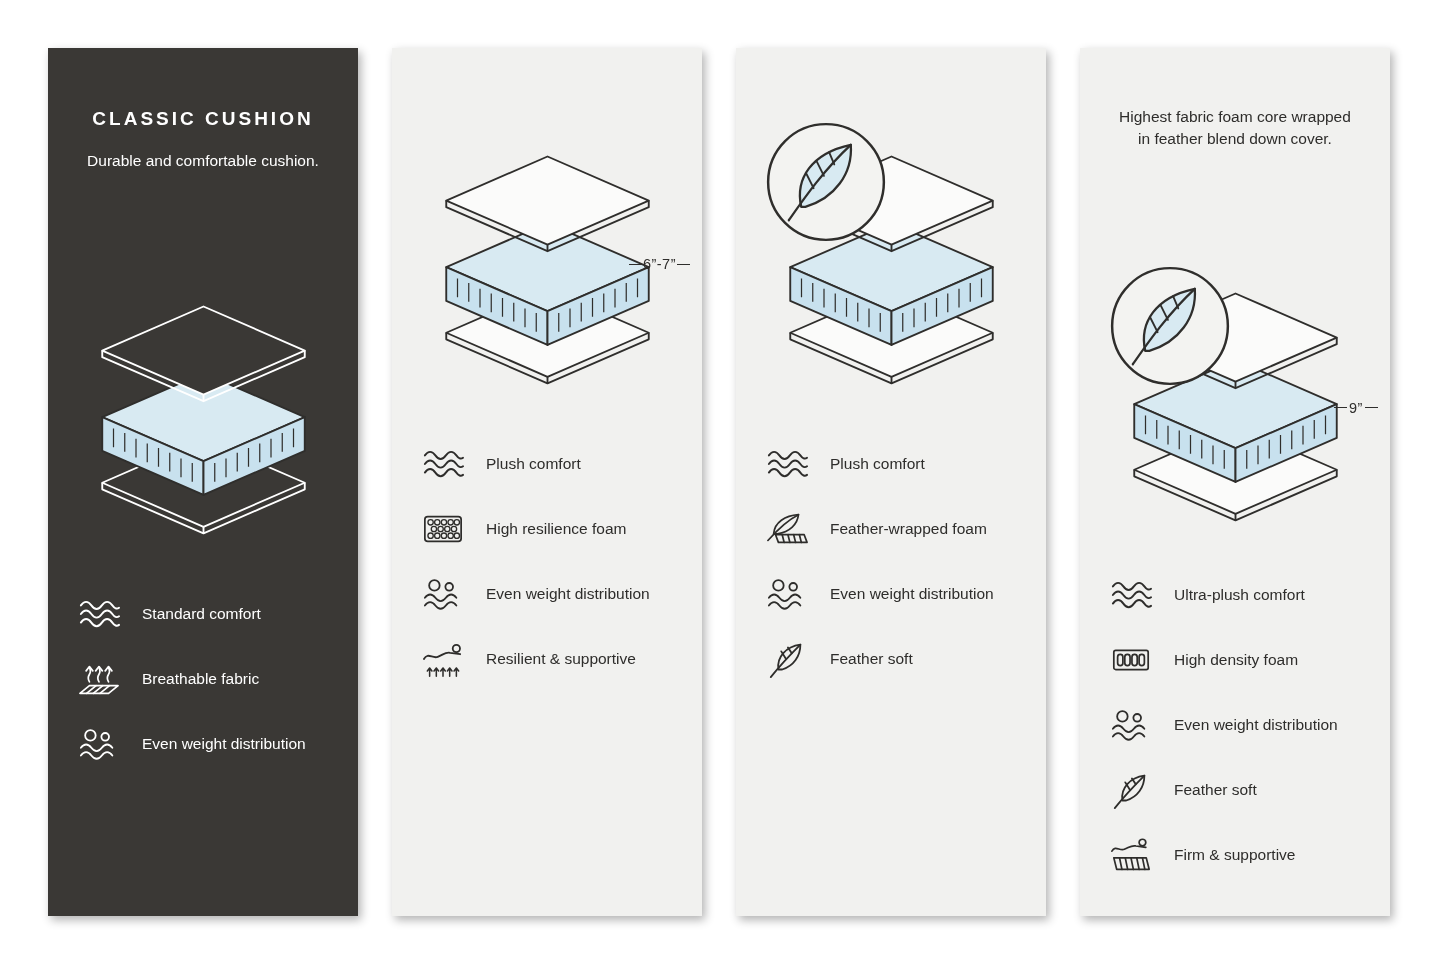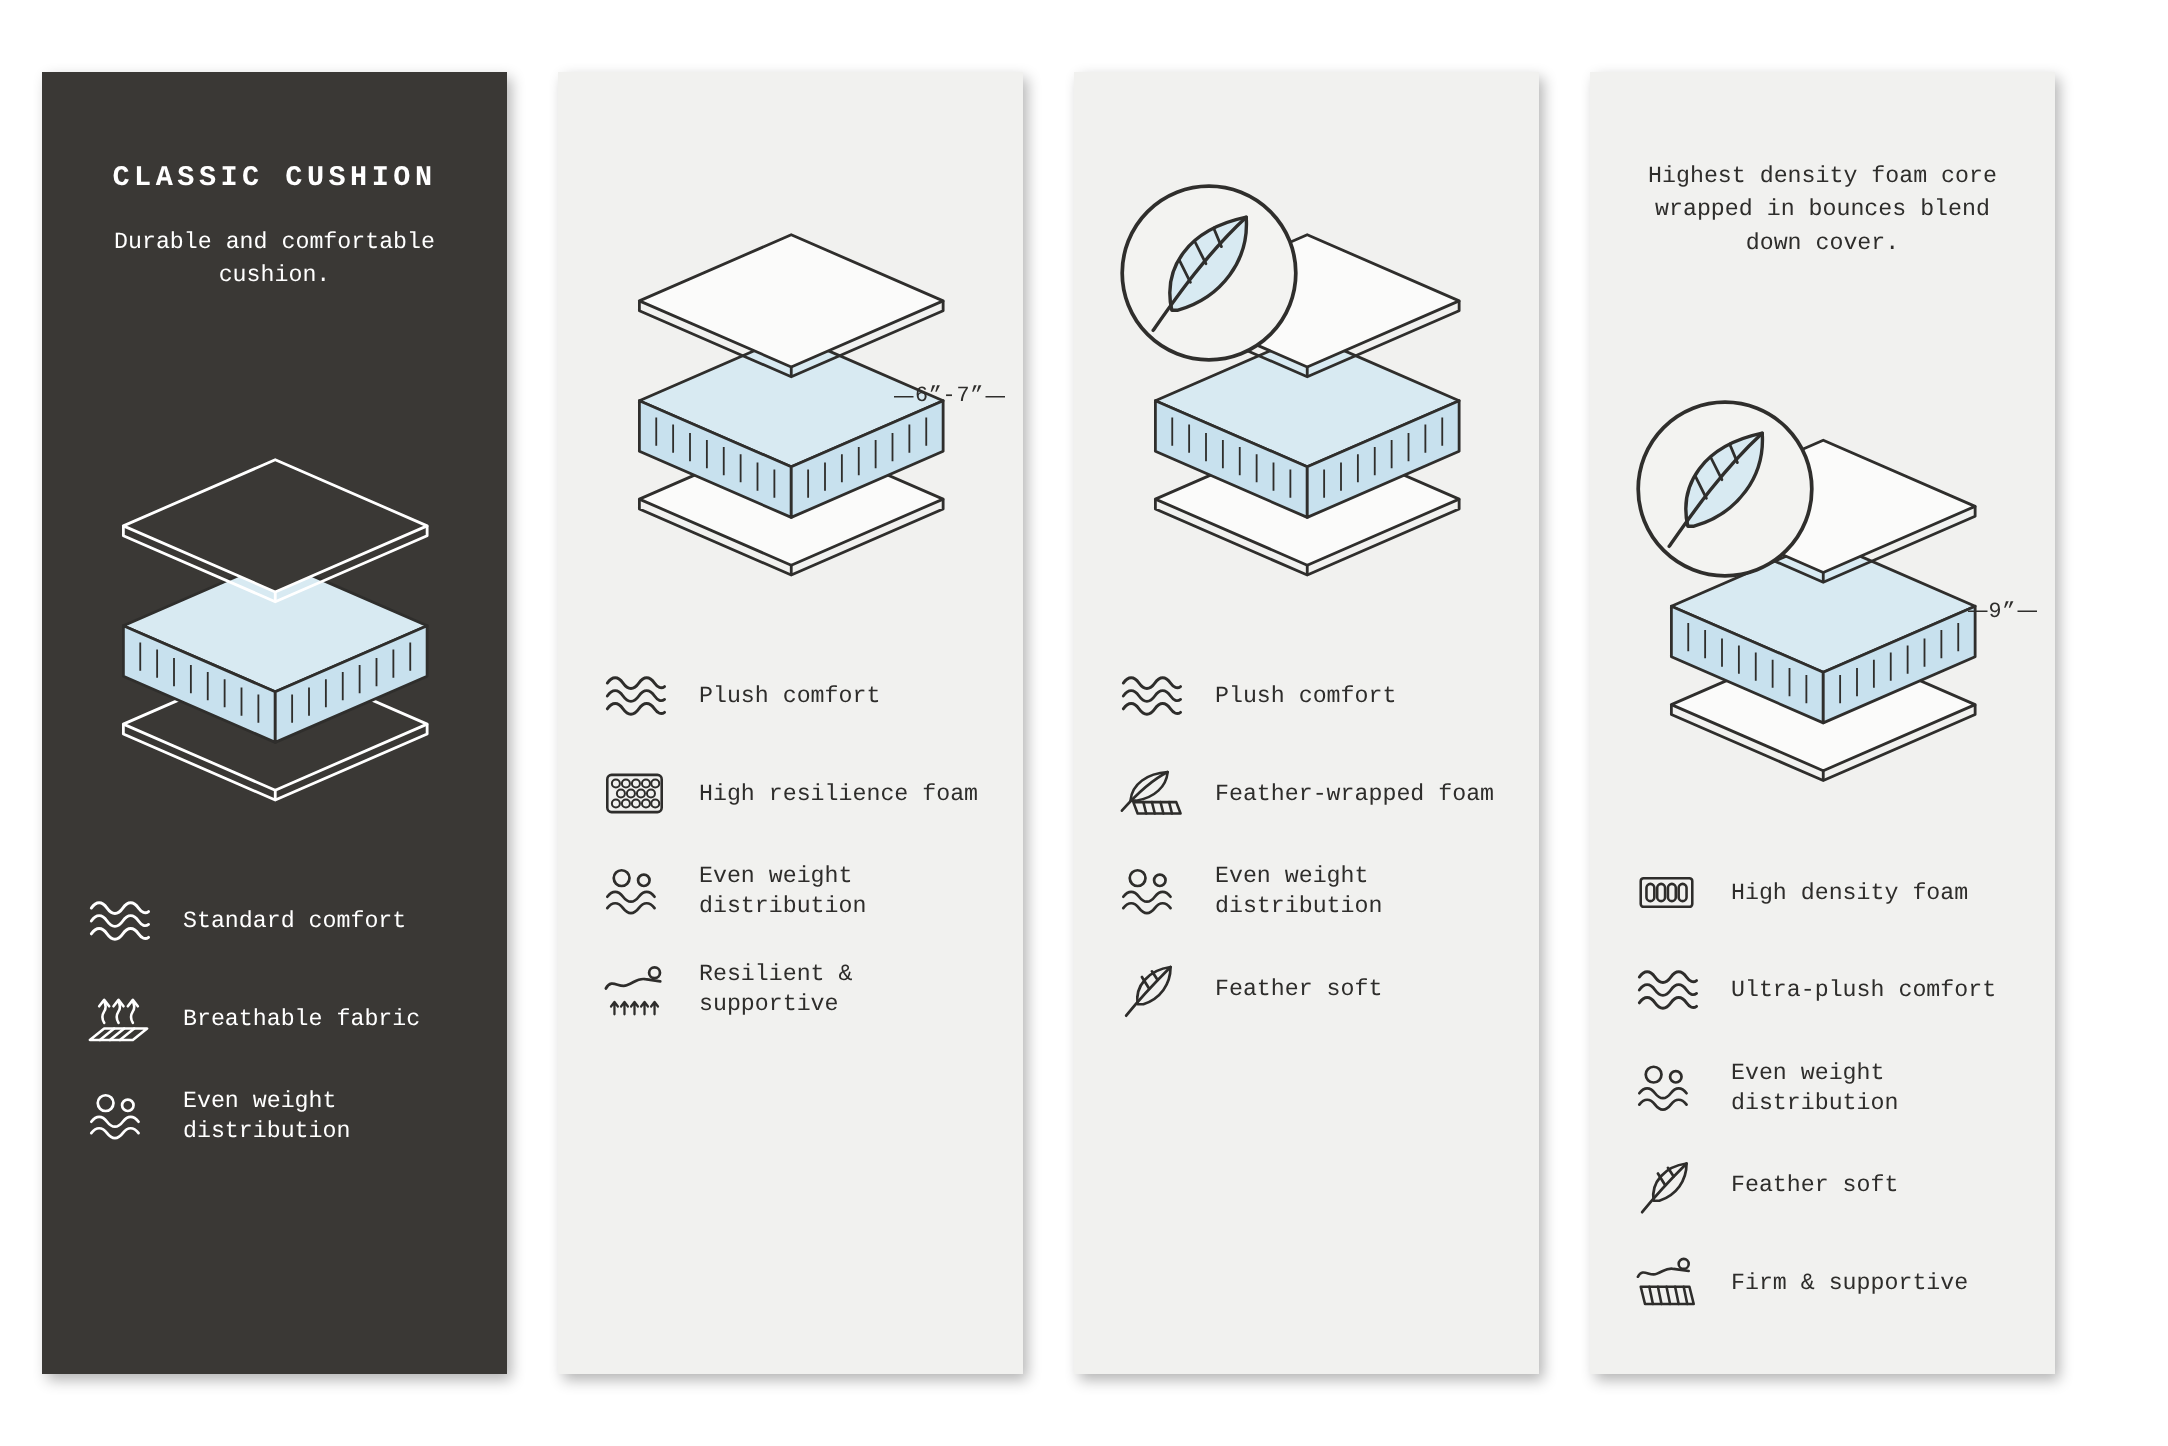--- a/index.html
+++ b/index.html
@@ -15,22 +15,21 @@
   body{
     width:1445px;height:964px;
     background:#ffffff;
     font-family:"Liberation Sans", sans-serif;
     color:#2f2e2c;
     overflow:hidden;
   }
   .wrap{
     display:flex;
     gap:34px;
-    padding:48px 0 48px 28px;
-    font-family:Liberation Mono, monospace;
+    padding:48px 0 48px 48px;
   }
   .card{
     width:310px;
     height:868px;
     background:#f1f1ef;
     box-shadow:3px 4px 9px rgba(0,0,0,0.30);
     padding:58px 26px 40px;
     display:flex;
     flex-direction:column;
     color:#2e2d2b;
@@ -373,21 +372,21 @@
               <use href="#feather-icon"></use>
             </svg>
           </span>
         <span class="f-label">Feather soft</span>
       </li>
     </ul>
   </section>
 
   <section class="card">
     <div class="head">
-      <p class="desc">Highest density foam core wrapped in bounces blend down cover.</p>
+      <p class="desc">Highest fabric foam core wrapped in feather blend down cover.</p>
     </div>
     <div class="diagram">
       <svg class="cushion" viewBox="0 0 240 258">
           <use href="#cushion"></use>
         </svg>
       <span class="badge">
           <svg viewBox="0 0 120 120">
             <use href="#feather-badge"></use>
           </svg>
         </span>
@@ -396,32 +395,32 @@
         <span class="seg"></span>
         <span class="measure-label">9”</span>
         <span class="seg"></span>
         <span class="cap"></span>
       </div>
     </div>
     <ul class="features">
       <li class="feature">
         <span class="f-icon">
             <svg viewBox="0 0 48 44">
+              <use href="#waves-icon"></use>
+            </svg>
+          </span>
+        <span class="f-label">Ultra-plush comfort</span>
+      </li>
+      <li class="feature">
+        <span class="f-icon">
+            <svg viewBox="0 0 48 44">
               <use href="#density-foam-icon"></use>
             </svg>
           </span>
         <span class="f-label">High density foam</span>
-      </li>
-      <li class="feature">
-        <span class="f-icon">
-            <svg viewBox="0 0 48 44">
-              <use href="#waves-icon"></use>
-            </svg>
-          </span>
-        <span class="f-label">Ultra-plush comfort</span>
       </li>
       <li class="feature">
         <span class="f-icon">
             <svg viewBox="0 0 48 44">
               <use href="#even-weight-icon"></use>
             </svg>
           </span>
         <span class="f-label">Even weight distribution</span>
       </li>
       <li class="feature">

